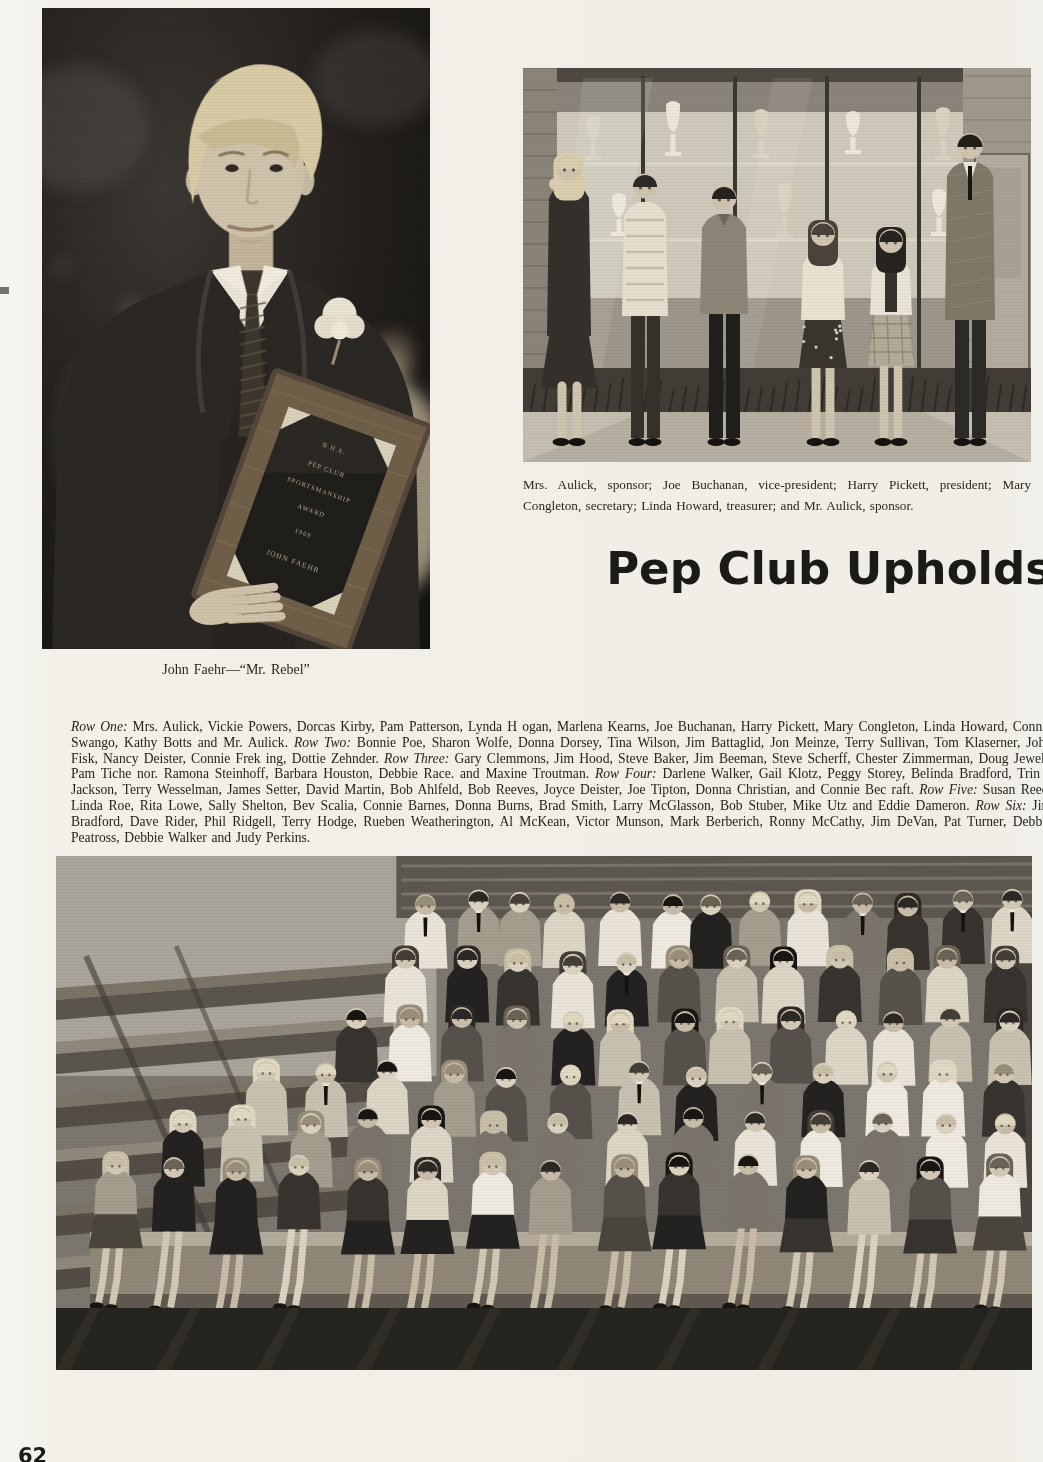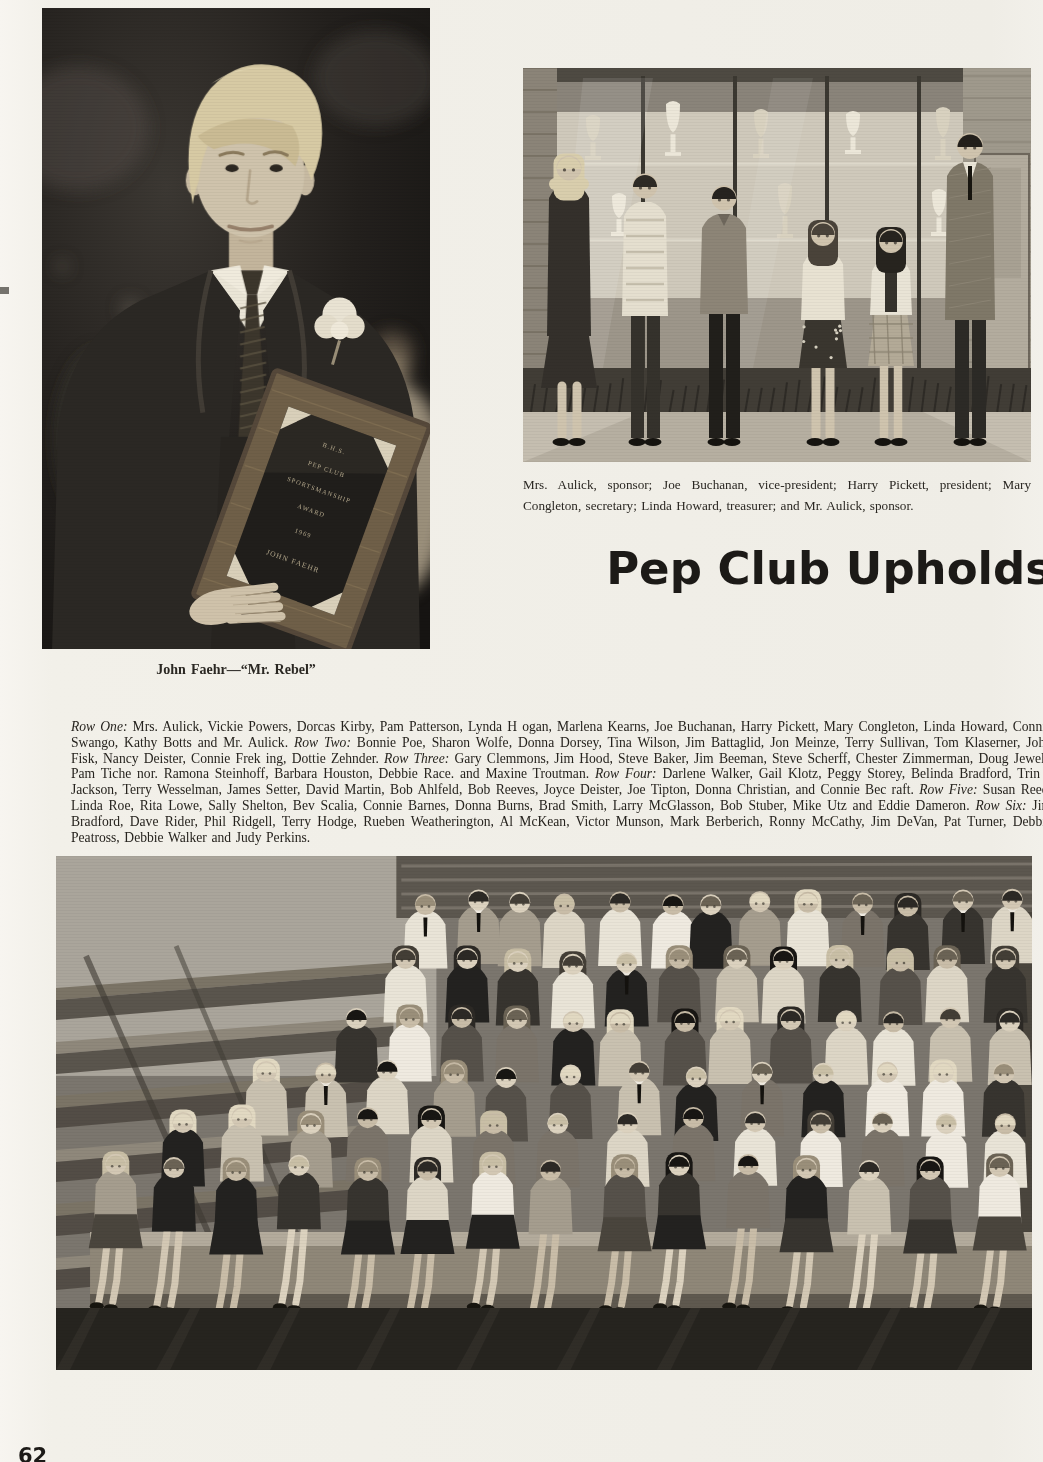--- a/index.html
+++ b/index.html
@@ -9,21 +9,21 @@
   .photo{position:absolute;overflow:hidden;background:#777;}
   .photo svg{display:block;width:100%;height:100%;}
   .photo::after{content:"";position:absolute;inset:0;pointer-events:none;
         background:repeating-linear-gradient(0deg,rgba(0,0,0,.035) 0 1px,transparent 1px 3px);}
   .portrait-photo{left:42px;top:8px;width:388px;height:641px;}
   .officers-photo{left:523px;top:68px;width:508px;height:394px;}
   .group-photo{left:56px;top:856px;width:976px;height:514px;}
   .officers-caption{position:absolute;left:523px;top:474px;width:508px;
         font-size:13.2px;line-height:21px;text-align:justify;word-spacing:.08em;color:#2a2722;}
   .portrait-caption{position:absolute;left:42px;top:662px;width:388px;text-align:center;
-        font-size:14px;color:#2a2722;word-spacing:.12em;font-weight:bold;}
+        font-size:14px;color:#2a2722;word-spacing:.12em;}
   .headline{position:absolute;left:440px;top:528px;width:596px;margin:16px;text-align:right;
         font-family:"DejaVu Sans", sans-serif;font-weight:bold;font-size:45px;line-height:1.1;
         letter-spacing:0px;color:#1c1a17;}
   .roster{position:absolute;left:55px;top:703px;width:981px;margin:16px;
         font-size:13.6px;line-height:15.8px;text-align:justify;word-spacing:.09em;color:#26231e;}
   .roster i{font-style:italic;}
   .page-number{position:absolute;left:18px;top:1444px;font-family:"DejaVu Sans", sans-serif;
         font-weight:bold;font-size:21px;color:#1c1a17;}
   .scan-mark{position:absolute;left:0;top:287px;width:9px;height:7px;background:#4a4741;opacity:.75;}
 </style>

